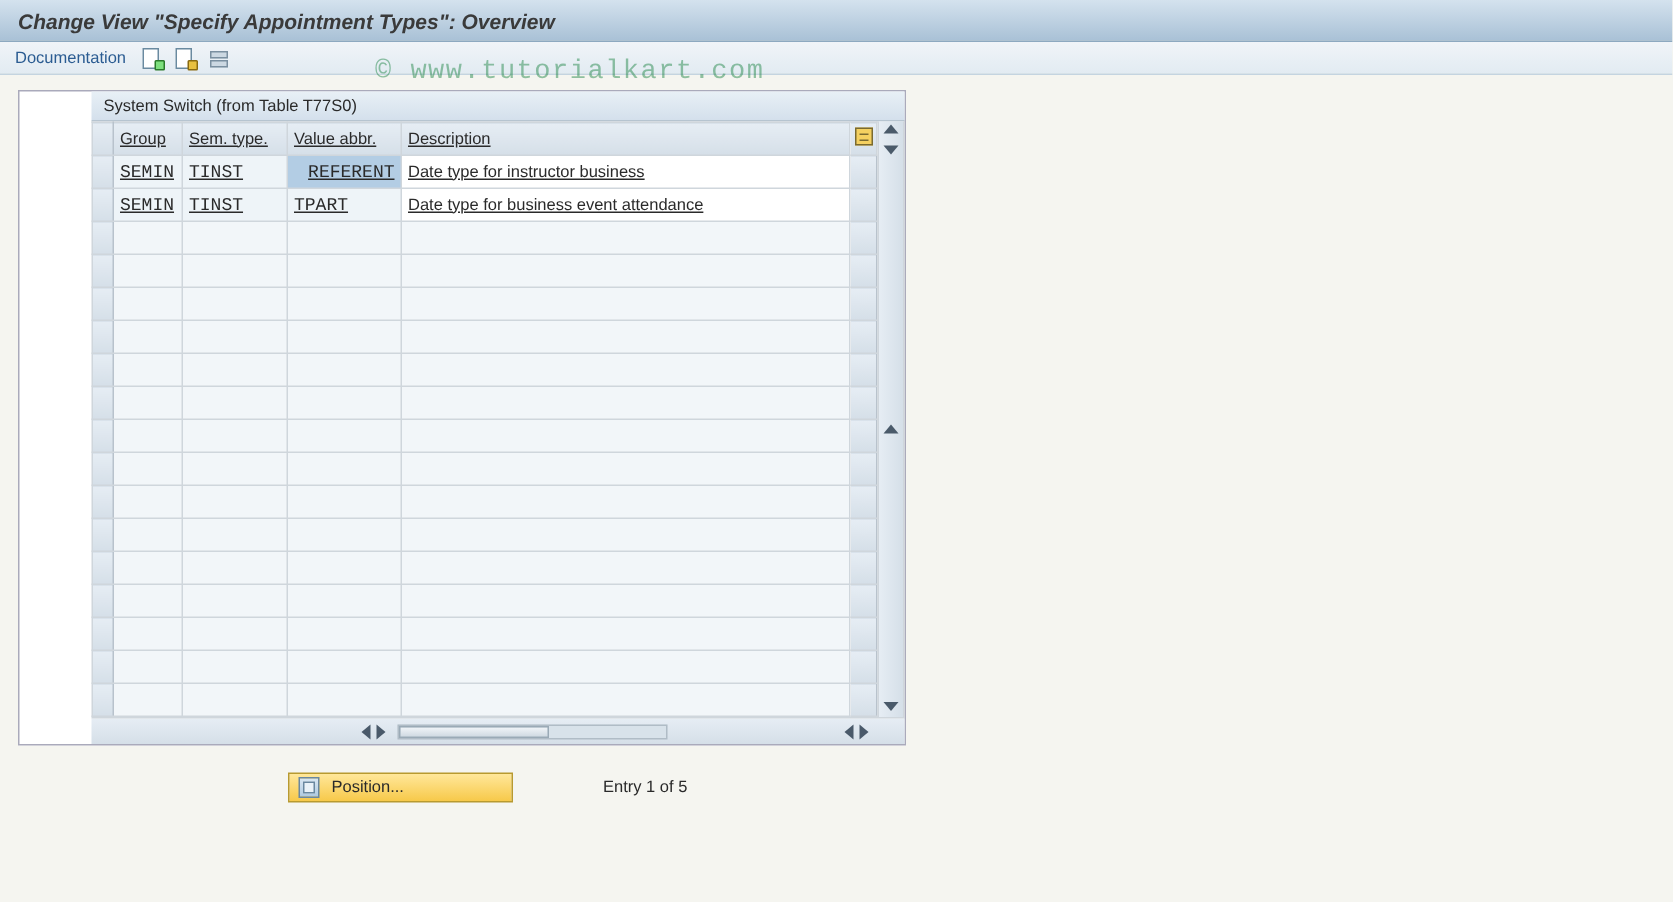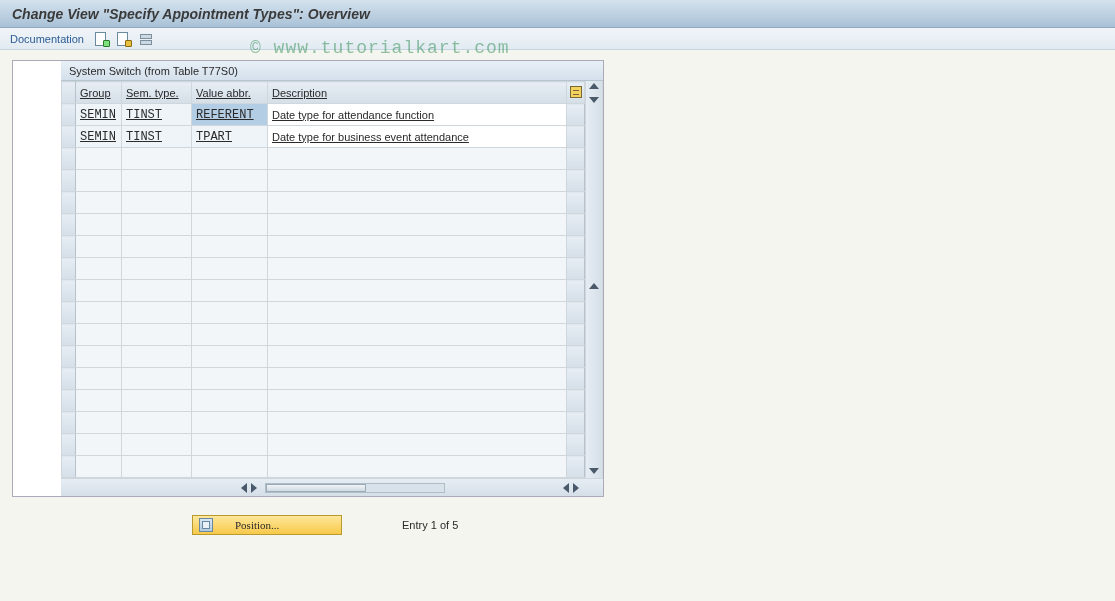--- a/index.html
+++ b/index.html
@@ -139,21 +139,21 @@
     .col-sem   { width: 70px; }
     .col-val   { width: 76px; }
     .col-desc  { width: auto; }
 
     .grid td.data {
       background: #eef4f8;
       font-family: "Courier New", monospace;
       font-size: 12px;
     }
     .grid td.desc { background: #fff; font-family: Arial, sans-serif; }
-    .grid td.selected { background:#b3cde4; }
+    .grid td.selected { background:#b3cde4;text-align:right; }
     .grid tr.empty td.data, .grid tr.empty td.desc { background:#f2f6f9; }
 
     
     .vscroll {
       width: 18px;
       background: linear-gradient(to right,#e6edf4,#d5dfe8);
       border-left:1px solid #cfd6dc;
       border-right:1px solid #cfd6dc;
       display:flex; flex-direction:column; align-items:center;
       padding:2px 0;
@@ -194,23 +194,22 @@
 
     
     .footer {
       display:flex; align-items:center; gap:60px; padding:18px 0 0 180px;
     }
     .position-btn {
       display:inline-flex; align-items:center;
       background: linear-gradient(to bottom,#ffe79a 0%, #f7c94a 100%);
       border:1px solid #b89a30;
       padding:2px 24px 2px 6px;
-      font-size:11px; cursor:pointer; gap:22px;
+      font-size:11px; cursor:pointer; gap:8px;
       min-width:150px;
-      font-family:Liberation Serif, serif;
     }
     .position-btn .picon {
       width:14px;height:14px; display:inline-block;
       background:linear-gradient(to bottom,#d8e6f2,#b0cae0);
       border:1px solid #6a88a0; position:relative;
     }
     .position-btn .picon::after{
       content:""; position:absolute; left:2px; top:2px; right:2px; bottom:2px;
       border:1px solid #6a88a0; background:#eaf2f8;
     }
@@ -266,21 +265,21 @@
             <th class="col-desc">Description</th>
             <th class="opt-head"><span class="opt-icon"></span></th>
           </tr>
         </thead>
         <tbody>
           <tr>
             <td class="row-head"></td>
             <td class="data">SEMIN</td>
             <td class="data">TINST</td>
             <td class="data selected">REFERENT</td>
-            <td class="desc">Date type for attendance function</td>
+            <td class="desc">Date type for instructor business</td>
             <td class="row-head"></td>
           </tr>
           <tr>
             <td class="row-head"></td>
             <td class="data">SEMIN</td>
             <td class="data">TINST</td>
             <td class="data">TPART</td>
             <td class="desc">Date type for business event attendance</td>
             <td class="row-head"></td>
           </tr>

